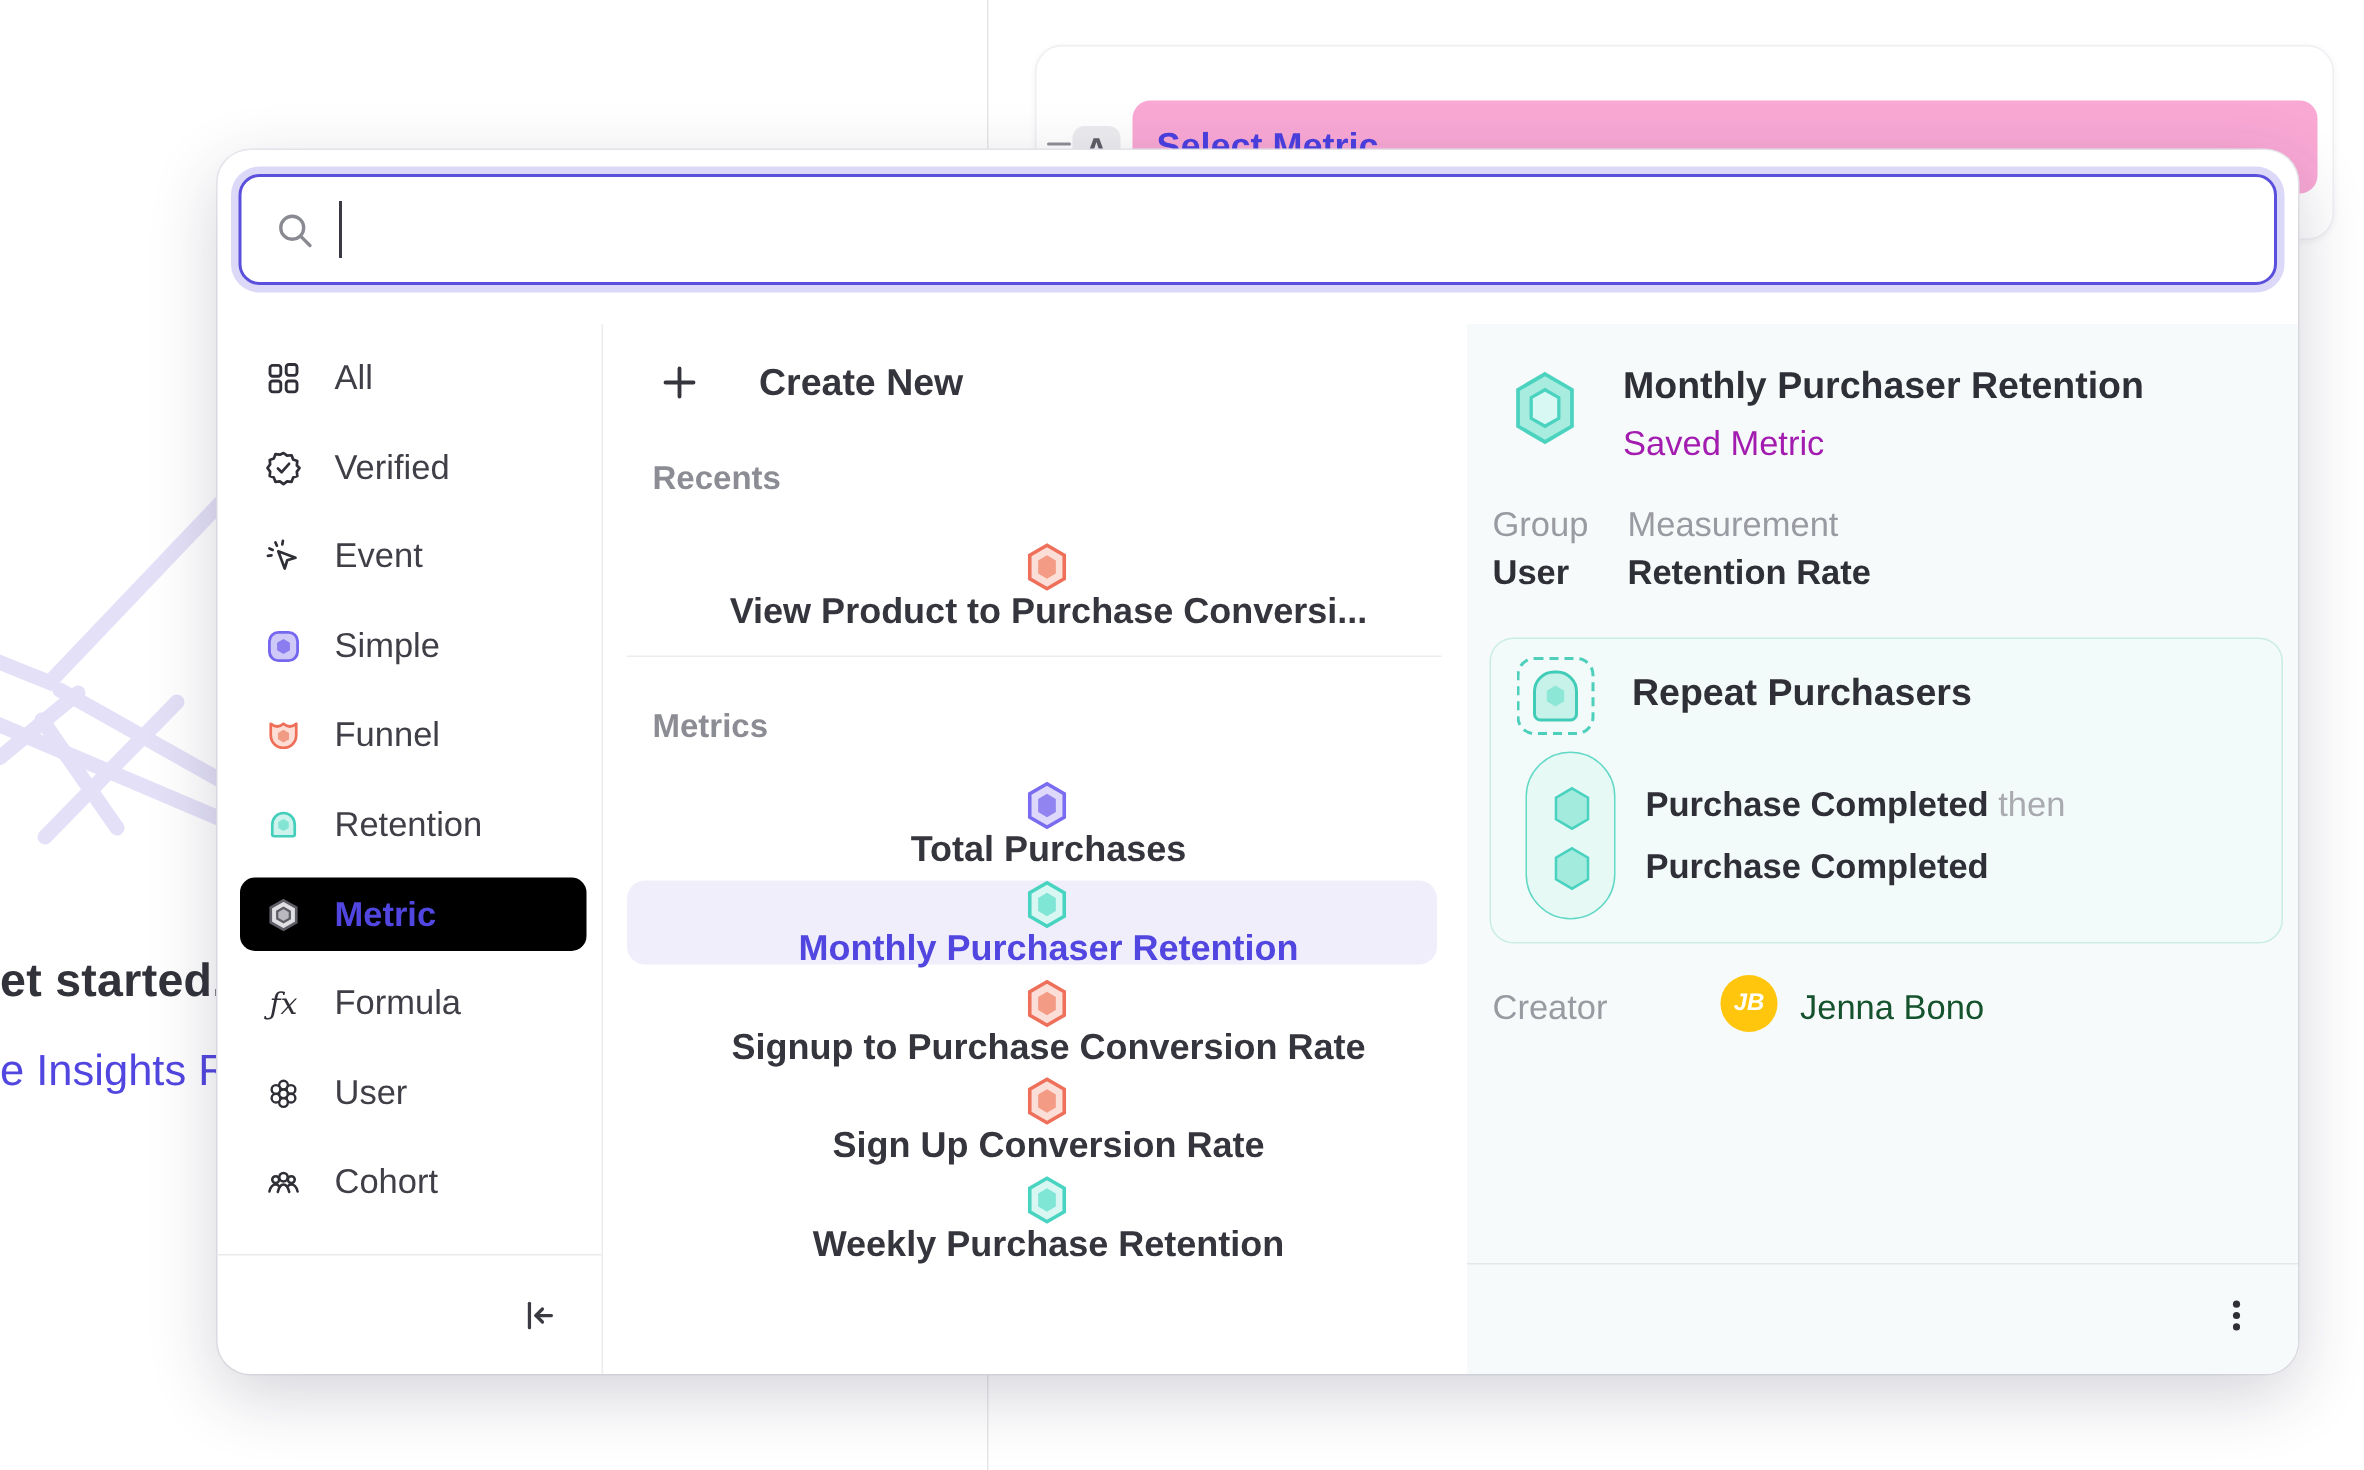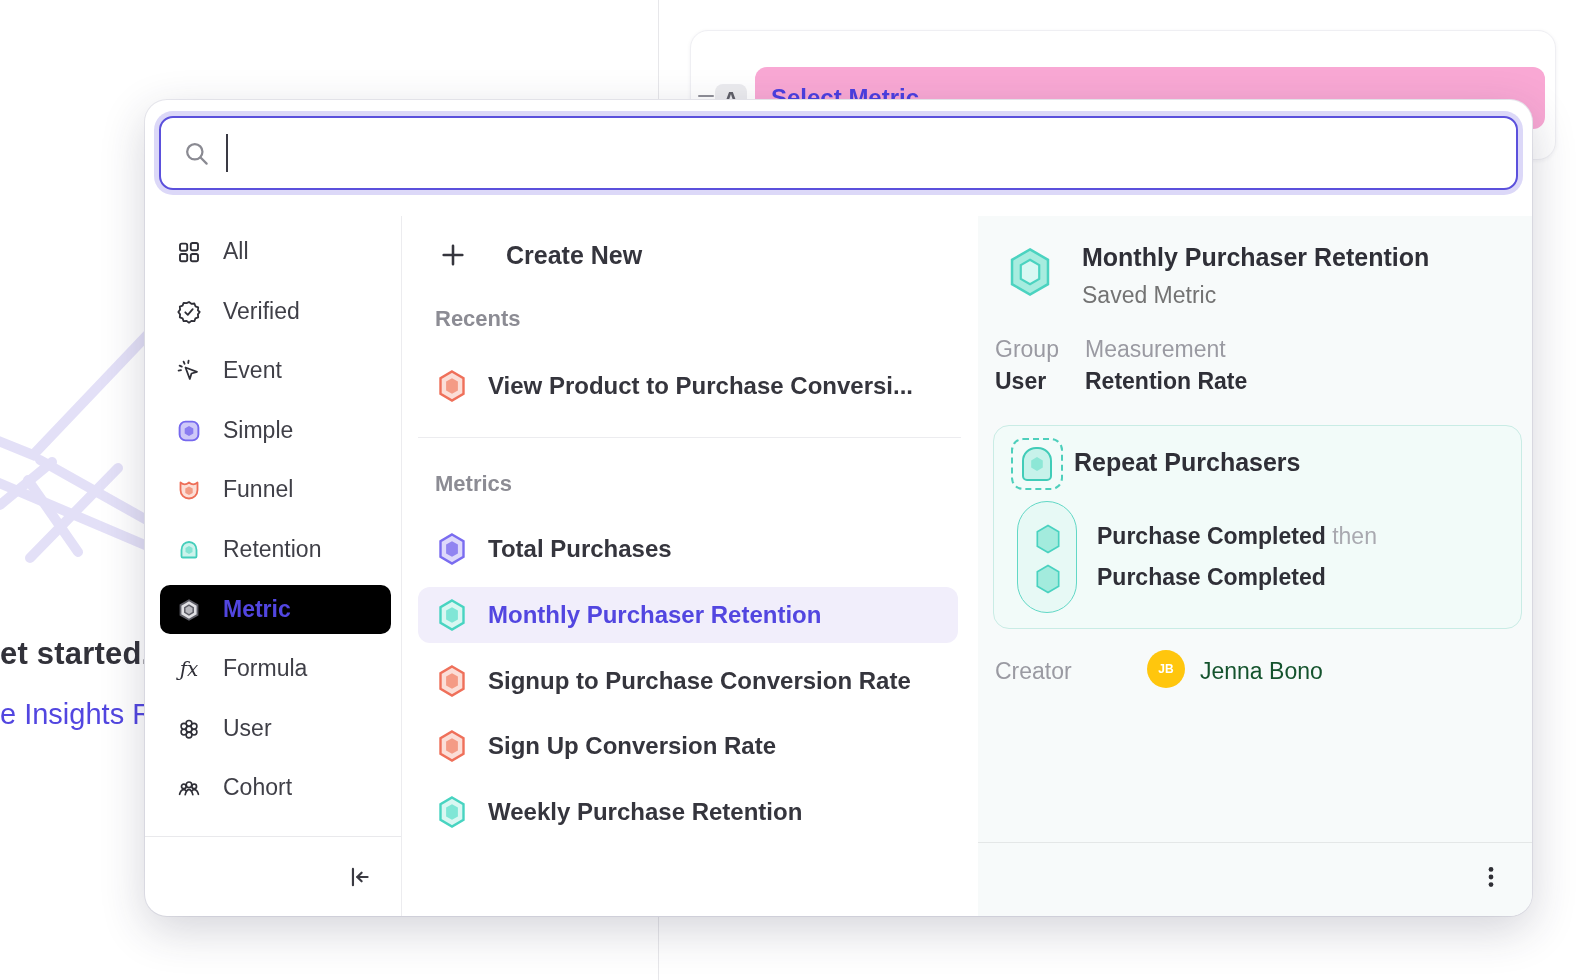--- a/index.html
+++ b/index.html
@@ -46,64 +46,64 @@
     display:flex; align-items:center; cursor:pointer; }
   .sb-row.selected { background:#000000; }
   .sb-ic { width:24px; height:24px; margin-left:17px; display:flex; align-items:center; justify-content:center; }
   .sb-label { margin-left:22px; font-size:23px; font-weight:500; color:#3f3f47; }
   .sb-row.selected .sb-label { color:#5246e0; font-weight:600; }
   #fx-glyph { font-family:"DejaVu Serif", serif; font-style:italic; font-size:20px; color:#2f2f37; line-height:1; }
   #sb-footer-divider { left:0; top:736px; width:256px; height:1px; background:#e9e9ec; }
   #collapse-btn { left:198px; top:760px; width:34px; height:34px; display:flex; align-items:center; justify-content:center; cursor:pointer; }
 
   
-  .mid-row { left:273px; width:540px; height:56px; border-radius:12px; display:flex; align-items:center; cursor:pointer; }
+  .mid-row { left:273px; width:540px; height:56px; border-radius:12px; display:flex; align-items:center; cursor:pointer;flex-direction:column; }
   .mid-row.selected { background:#f1eefb; }
   .mid-ic { width:28px; height:32px; margin-left:20px; flex:none; }
   .mid-label { margin-left:22px; font-size:24px; font-weight:600; color:#35353d; white-space:nowrap; }
   .mid-row.selected .mid-label { color:#5246e0; font-weight:700; }
   .section-label { left:290px; font-size:22px; font-weight:600; color:#8c8c94; }
   #create-new { left:273px; top:131px; width:540px; height:48px; display:flex; align-items:center; cursor:pointer;gap:20px; }
   #create-new .mid-label { margin-left:19px; font-weight:700; font-size:25px; }
   #recents-divider { left:273px; top:337px; width:543px; height:1px; background:#ececef; }
 
   
   .hex .o { stroke-width:2.4; } .hex .i { stroke-width:0; }
   .hex-purple .o { fill:#ded9fb; stroke:#7a6cf0; } .hex-purple .i { fill:#9184f1; }
   .hex-teal   .o { fill:#d9f7f2; stroke:#48d4c1; } .hex-teal   .i { fill:#7fe6d6; }
   .hex-coral  .o { fill:#fbded7; stroke:#ef705a; } .hex-coral  .i { fill:#f49b85; }
 
   
   #detail { left:833px; top:116px; width:554px; height:700px; background:#f7fafa; border-radius:0 0 20px 0; }
   #detail-hex { left:30px; top:31px; }
   #detail-title { left:104px; top:27px; font-size:25px; font-weight:700; color:#2f2f37; }
-  #detail-subtitle { left:104px; top:66px; font-size:23px; font-weight:500; color:#737373; }
+  #detail-subtitle { left:104px; top:66px; font-size:23px; font-weight:500; color:#a21caf; }
   .meta-label { top:120px; font-size:23px; font-weight:500; color:#9a9aa2; }
   .meta-value { top:152px; font-size:23px; font-weight:700; color:#2f2f37; }
   #group-label, #group-value { left:17px; }
   #meas-label, #meas-value { left:107px; }
 
   #def-card { left:15px; top:209px; width:529px; height:204px; background:#f2fbf9;
     border:1.5px solid #c9ece5; border-radius:16px; }
   #def-dashed { left:17px; top:12px; width:52px; height:52px; border:2px dashed #4ecfbc;
     border-radius:12px; display:flex; align-items:center; justify-content:center; }
   #def-arch { width:30px; height:34px; background:#c7f2ea; border:2px solid #41ccb8;
     border-radius:14px 14px 5px 5px; display:flex; align-items:center; justify-content:center; }
-  #def-title { left:80px; top:22px; font-size:25px; font-weight:700; color:#2f2f37; }
+  #def-title { left:94px; top:22px; font-size:25px; font-weight:700; color:#2f2f37; }
   #def-capsule { left:23px; top:75px; width:60px; height:112px; background:#e7f9f5;
     border:1.5px solid #62d8c6; border-radius:30px; }
   .cap-hex { left:17px; } #cap-hex-1 { top:22px; } #cap-hex-2 { top:62px; }
   .def-line { left:103px; font-size:23px; font-weight:700; color:#2f2f37; white-space:nowrap; }
   #def-line-1 { top:97px; } #def-line-2 { top:138px; }
   .def-then { color:#a9a9b0; font-weight:500; }
 
   #creator-label { left:17px; top:442px; font-size:23px; font-weight:500; color:#9a9aa2; }
   #creator-avatar { left:169px; top:434px; width:38px; height:38px; border-radius:50%;
-    background:#ffc60d; color:#fff; font-size:12px; font-weight:700;
-    display:flex; align-items:center; justify-content:center; }
+    background:#ffc60d; color:#fff; font-size:16px; font-weight:700;
+    display:flex; align-items:center; justify-content:center;font-style:italic; }
   #creator-name { left:222px; top:442px; font-size:23px; font-weight:500; color:#14532d; }
 
   #detail-footer-divider { left:0; top:626px; width:554px; height:1px; background:#e4e7e7; }
   #kebab-btn { left:496px; top:644px; width:34px; height:34px; display:flex; align-items:center; justify-content:center; cursor:pointer; }
 </style>
 </head>
 <body>
 
 <div class="abs" id="bg-divider"></div>
 

